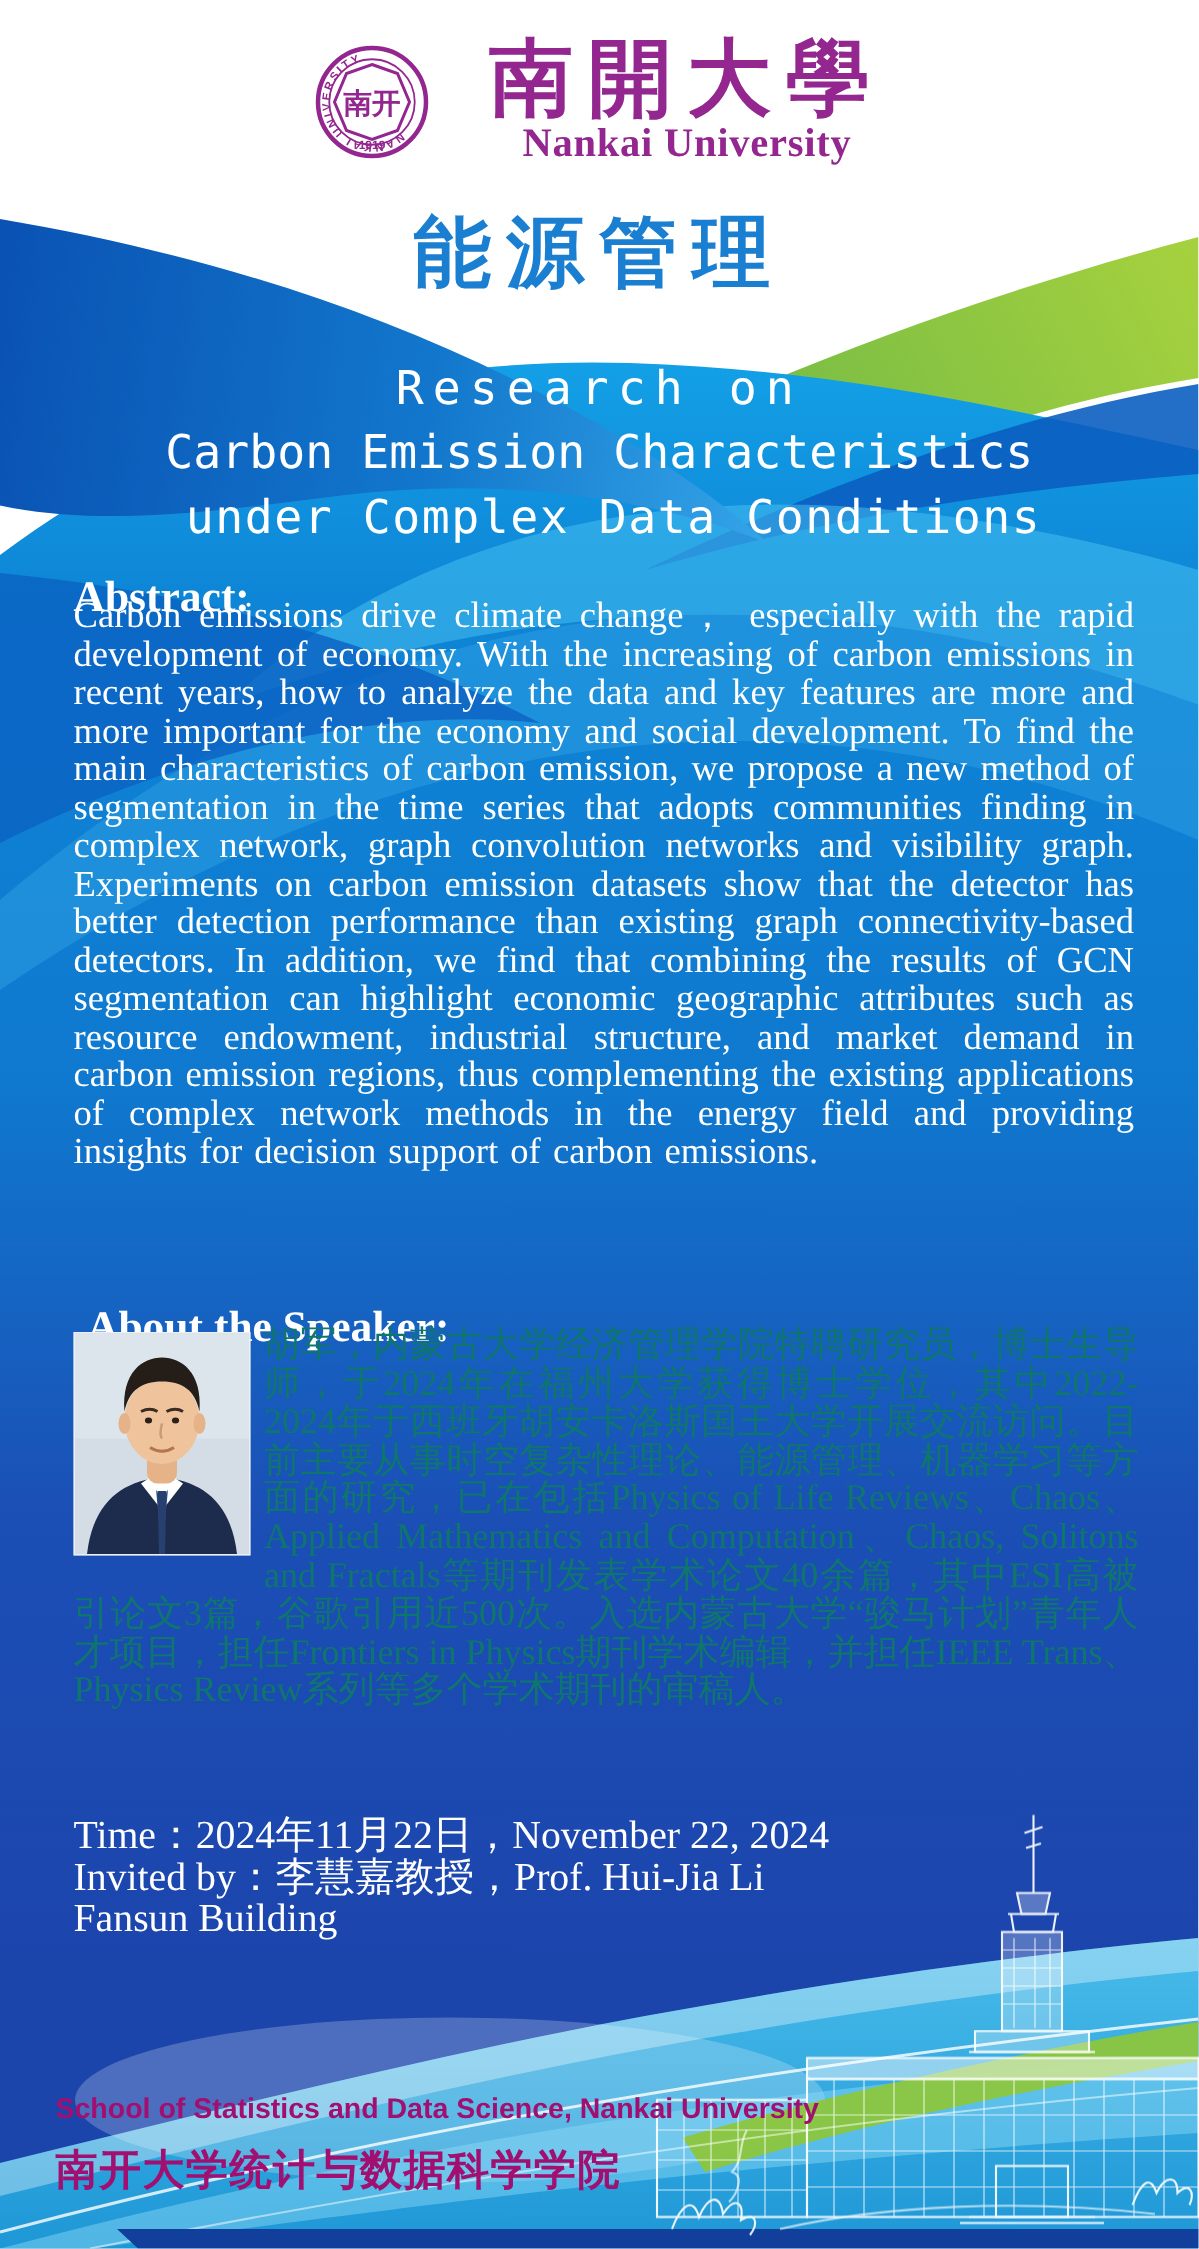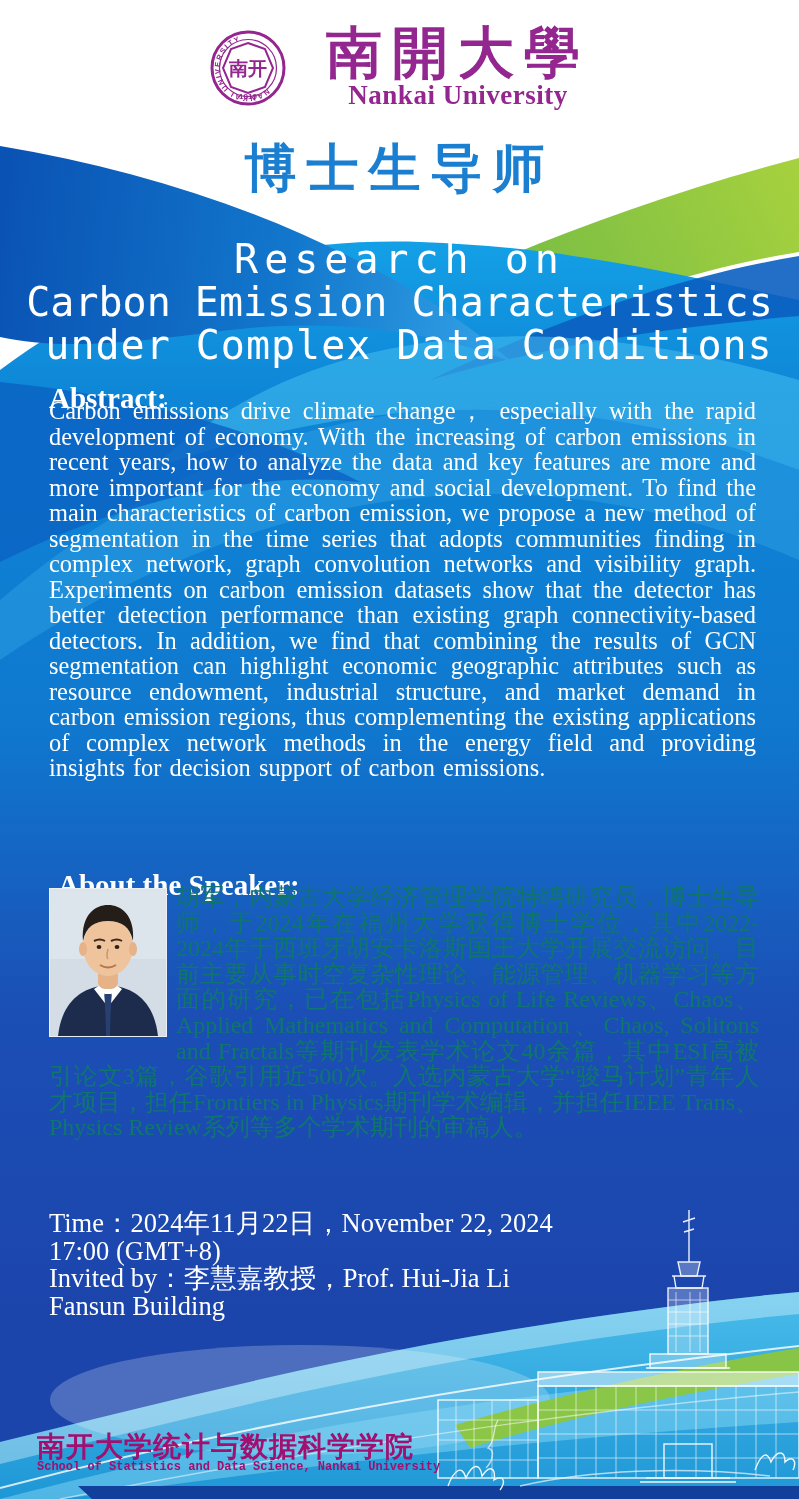--- a/index.html
+++ b/index.html
@@ -12,21 +12,21 @@
   .logo-row{left:0;top:24px;width:799px;display:flex;justify-content:center;align-items:center;gap:10px;}
   .logo-text{display:flex;flex-direction:column;align-items:center;margin-left:29px;}
   .uni-cn{font-size:56px;line-height:58px;font-weight:700;color:var(--nankai_purple);
           font-family:"Liberation Serif",serif;letter-spacing:10px;}
   .uni-en{font-size:27px;font-weight:700;color:var(--nankai_purple);letter-spacing:.5px;margin-top:-2px;}
   .banner{left:0;top:134px;width:799px;text-align:center;font-family:"Liberation Sans",sans-serif;
           font-size:52px;font-weight:800;color:var(--accent_blue);letter-spacing:10px;}
 
   
   .talk-title{left:0;top:238px;width:799px;text-align:center;color:#fff;
-              font-family:"DejaVu Sans Mono",monospace;font-size:40px;line-height:43px;}
+              font-family:"DejaVu Sans Mono",monospace;font-size:31px;line-height:43px;}
   .talk-title .l1{letter-spacing:6px;}
   .talk-title .l2{letter-spacing:0px;}
   .talk-title .l3{letter-spacing:1px;margin-left:19px;}
 
   
   .h-white{color:#fff;font-weight:700;font-size:29px;font-family:"Liberation Serif",serif;margin-top:16px;}
   .abstract-h{left:49px;top:366px;}
   .abstract-b{left:49px;top:398px;width:707px;color:#fff;font-size:24.4px;line-height:25.5px;
               text-align:justify;font-family:"Liberation Serif",serif;word-spacing:2px;}
 
@@ -38,22 +38,22 @@
          border:1px solid rgba(255,255,255,.6);overflow:hidden;}
   .photo svg{display:block;}
 
   
   .details{left:49px;top:1210px;color:#fff;font-size:26.5px;line-height:27.5px;
            font-family:"Liberation Serif",serif;}
 
   
   .footer-cn{left:37px;top:1428px;color:var(--footer_magenta);font-weight:800;font-size:28px;letter-spacing:1px;
              font-family:"Liberation Serif",serif;text-align:right;}
-  .footer-en{left:37px;top:1460px;color:var(--footer_magenta);font-weight:700;font-size:12px;
-             font-family:Liberation Mono, monospace;}
+  .footer-en{left:37px;top:1396px;color:var(--footer_magenta);font-weight:700;font-size:19px;
+             font-family:Liberation Sans, sans-serif;}
 </style>
 </head>
 <body>
 
 <svg id="bg" viewBox="0 0 799 1499" xmlns="http://www.w3.org/2000/svg" aria-hidden="true">
   <defs>
     <linearGradient id="gradField" x1="0" y1="240" x2="0" y2="1310" gradientUnits="userSpaceOnUse">
       <stop offset="0" stop-color="#13A0E6"></stop>
       <stop offset="0.15" stop-color="#0E85D6"></stop>
       <stop offset="0.45" stop-color="#0F79CF"></stop>
@@ -133,21 +133,21 @@
     <text x="39" y="70" text-anchor="middle" font-size="8" fill="#93268F" font-weight="bold" font-family="Liberation Sans,sans-serif">1919</text>
     <path d="M39,14 L56,20 L64,39 L56,58 L39,64 L22,58 L14,39 L22,20 Z" fill="none" stroke="#93268F" stroke-width="2"></path>
     <text x="39" y="46" text-anchor="middle" font-size="19" fill="#93268F" font-weight="bold" font-family="Liberation Serif,serif">南开</text>
   </svg>
   <div class="logo-text">
     <div class="uni-cn">南開大學</div>
     <div class="uni-en">Nankai University</div>
   </div>
 </div>
 
-<div class="abs banner">博士生导师</div>
+<div class="abs banner">能源管理</div>
 
 <div class="abs talk-title">
   <div class="l1">Research on</div>
   <div class="l2">Carbon Emission Characteristics</div>
   <div class="l3">under Complex Data Conditions</div>
 </div>
 
 <div class="abs h-white abstract-h">Abstract:</div>
 <div class="abs abstract-b">Carbon emissions drive climate change， especially with the rapid development of economy. With the increasing of carbon emissions in recent years, how to analyze the data and key features are more and more important for the economy and social development. To find the main characteristics of carbon emission, we propose a new method of segmentation in the time series that adopts communities finding in complex network, graph convolution networks and visibility graph. Experiments on carbon emission datasets show that the detector has better detection performance than existing graph connectivity-based detectors. In addition, we find that combining the results of GCN segmentation can highlight economic geographic attributes such as resource endowment, industrial structure, and market demand in carbon emission regions, thus complementing the existing applications of complex network methods in the energy field and providing insights for decision support of carbon emissions.</div>
 
@@ -178,19 +178,18 @@
       <ellipse cx="67" cy="58" rx="2.4" ry="2" fill="#2c2118"></ellipse>
       <path d="M58,60 q-2,8 0,10" stroke="#c9996f" stroke-width="1.6" fill="none"></path>
       <path d="M50,76 q8,5 16,0" stroke="#b5764f" stroke-width="2" fill="none"></path>
     </svg>
   </div>
   <span>胡军，内蒙古大学经济管理学院特聘研究员，博士生导师，于2024年在福州大学获得博士学位，其中2022-2024年于西班牙胡安卡洛斯国王大学开展交流访问。目前主要从事时空复杂性理论、能源管理、机器学习等方面的研究，已在包括Physics of Life Reviews、Chaos、Applied Mathematics and Computation、Chaos, Solitons and Fractals等期刊发表学术论文40余篇，其中ESI高被引论文3篇，谷歌引用近500次。入选内蒙古大学“骏马计划”青年人才项目，担任Frontiers in Physics期刊学术编辑，并担任IEEE Trans、Physics Review系列等多个学术期刊的审稿人。</span>
 </div>
 
 <div class="abs details">
   <div>Time：2024年11月22日，November 22, 2024</div>
-  <div>17:00 (GMT+8)</div>
   <div>Invited by：李慧嘉教授，Prof. Hui-Jia Li</div>
   <div>Fansun Building</div>
 </div>
 
 <div class="abs footer-cn">南开大学统计与数据科学学院</div>
 <div class="abs footer-en">School of Statistics and Data Science, Nankai University</div>
 
 </body></html>

